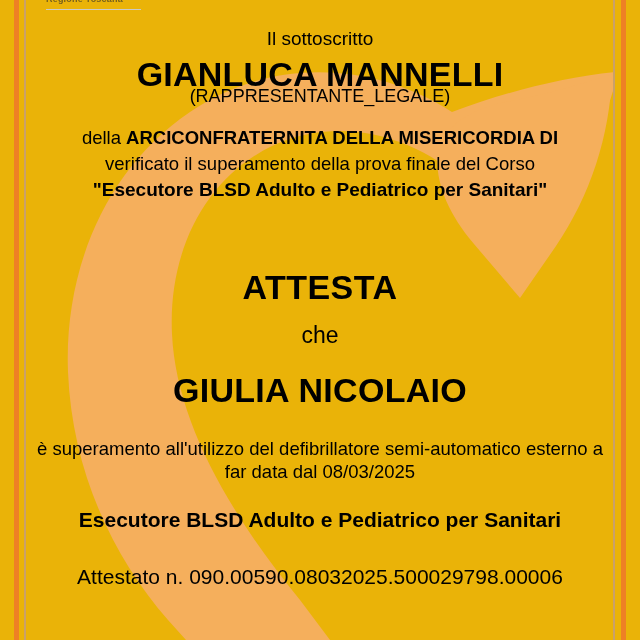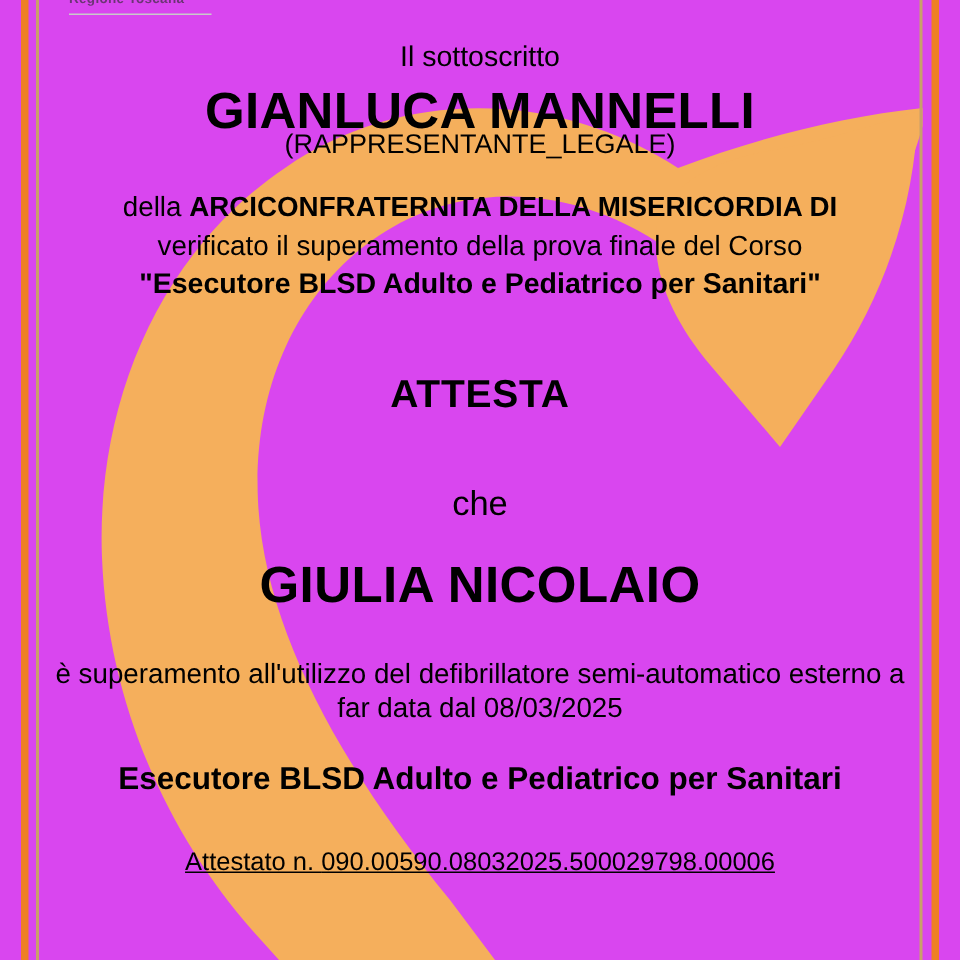--- a/index.html
+++ b/index.html
@@ -5,21 +5,21 @@
   html, body {
     margin: 0;
     padding: 0;
     background: #ffffff;
   }
   #page {
     position: relative;
     width: 640px;
     height: 640px;
     overflow: hidden;
-    background: #d946ef;
+    background: #eab308;
     font-family: "Liberation Sans", sans-serif;
     color: #000000;
   }
 
   
   #swirl-layer {
     position: absolute;
     left: 0; top: 0;
     width: 640px; height: 640px;
     z-index: 0;
@@ -95,22 +95,22 @@
   .t-body {
     position: absolute; left: 0; width: 580px; top: 127px;
     font-size: 18.5px; font-weight: normal;
   }
   .t-body b { font-weight: bold; text-align: center; }
   .t-body .l { display: block; }
   .t-body .l + .l { margin-top: 3px; }
   .t-body .course-q { font-weight: bold; font-size: 19px; }
 
   .t-attesta {
-    position: absolute; left: 0; width: 580px; top: 247px;
-    font-size: 26px; font-weight: bold; letter-spacing: 0.5px;
+    position: absolute; left: 0; width: 580px; top: 268px;
+    font-size: 34px; font-weight: bold; letter-spacing: 0.5px;
   }
   .t-che {
     position: absolute; left: 0; width: 580px; top: 322px;
     font-size: 23px; font-weight: normal;
   }
   .t-student {
     position: absolute; left: 0; width: 580px; top: 371px;
     font-size: 34px; font-weight: bold; letter-spacing: 0.3px;
   }
 
@@ -121,21 +121,21 @@
   .t-auth .l + .l { margin-top: 3px; }
 
   .t-course {
     position: absolute; left: 0; width: 580px; top: 508px;
     font-size: 21px; font-weight: bold;
   }
   .t-course .l + .l { margin-top: 2px; }
 
   .t-certno {
     position: absolute; left: 0; width: 580px; top: 565px;
-    font-size: 17px; font-weight: normal; text-decoration: underline;
+    font-size: 21px; font-weight: normal;
   }
 </style>
 </head>
 <body>
 
 <div id="page">
 
   <svg id="swirl-layer" viewBox="0 0 640 640" aria-hidden="true">
     <g>
 

